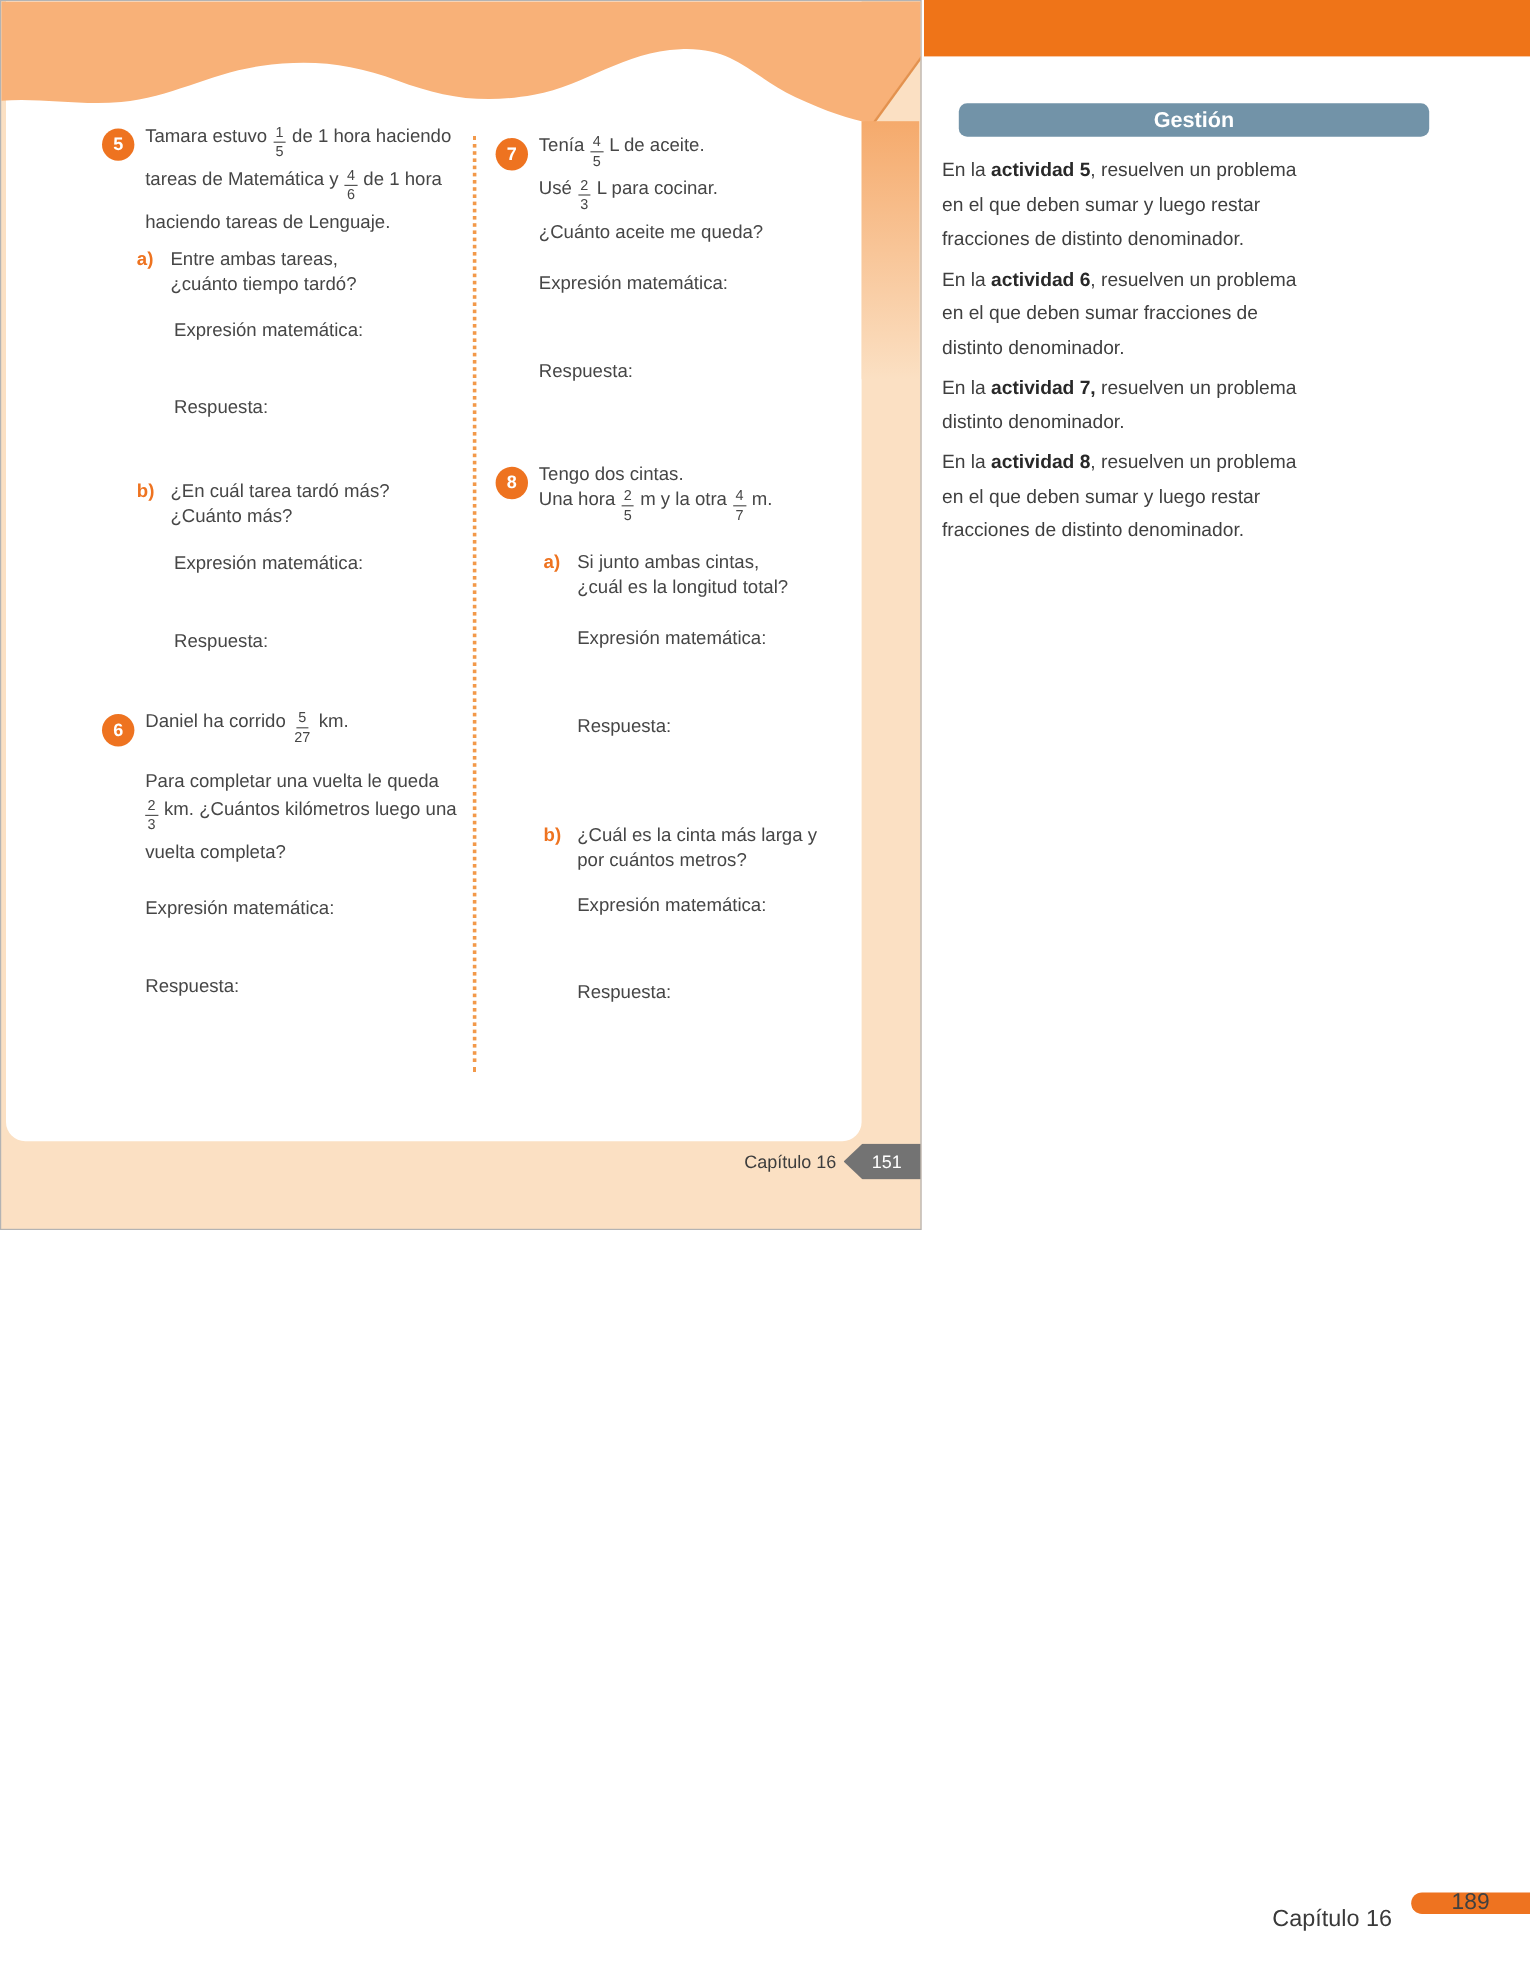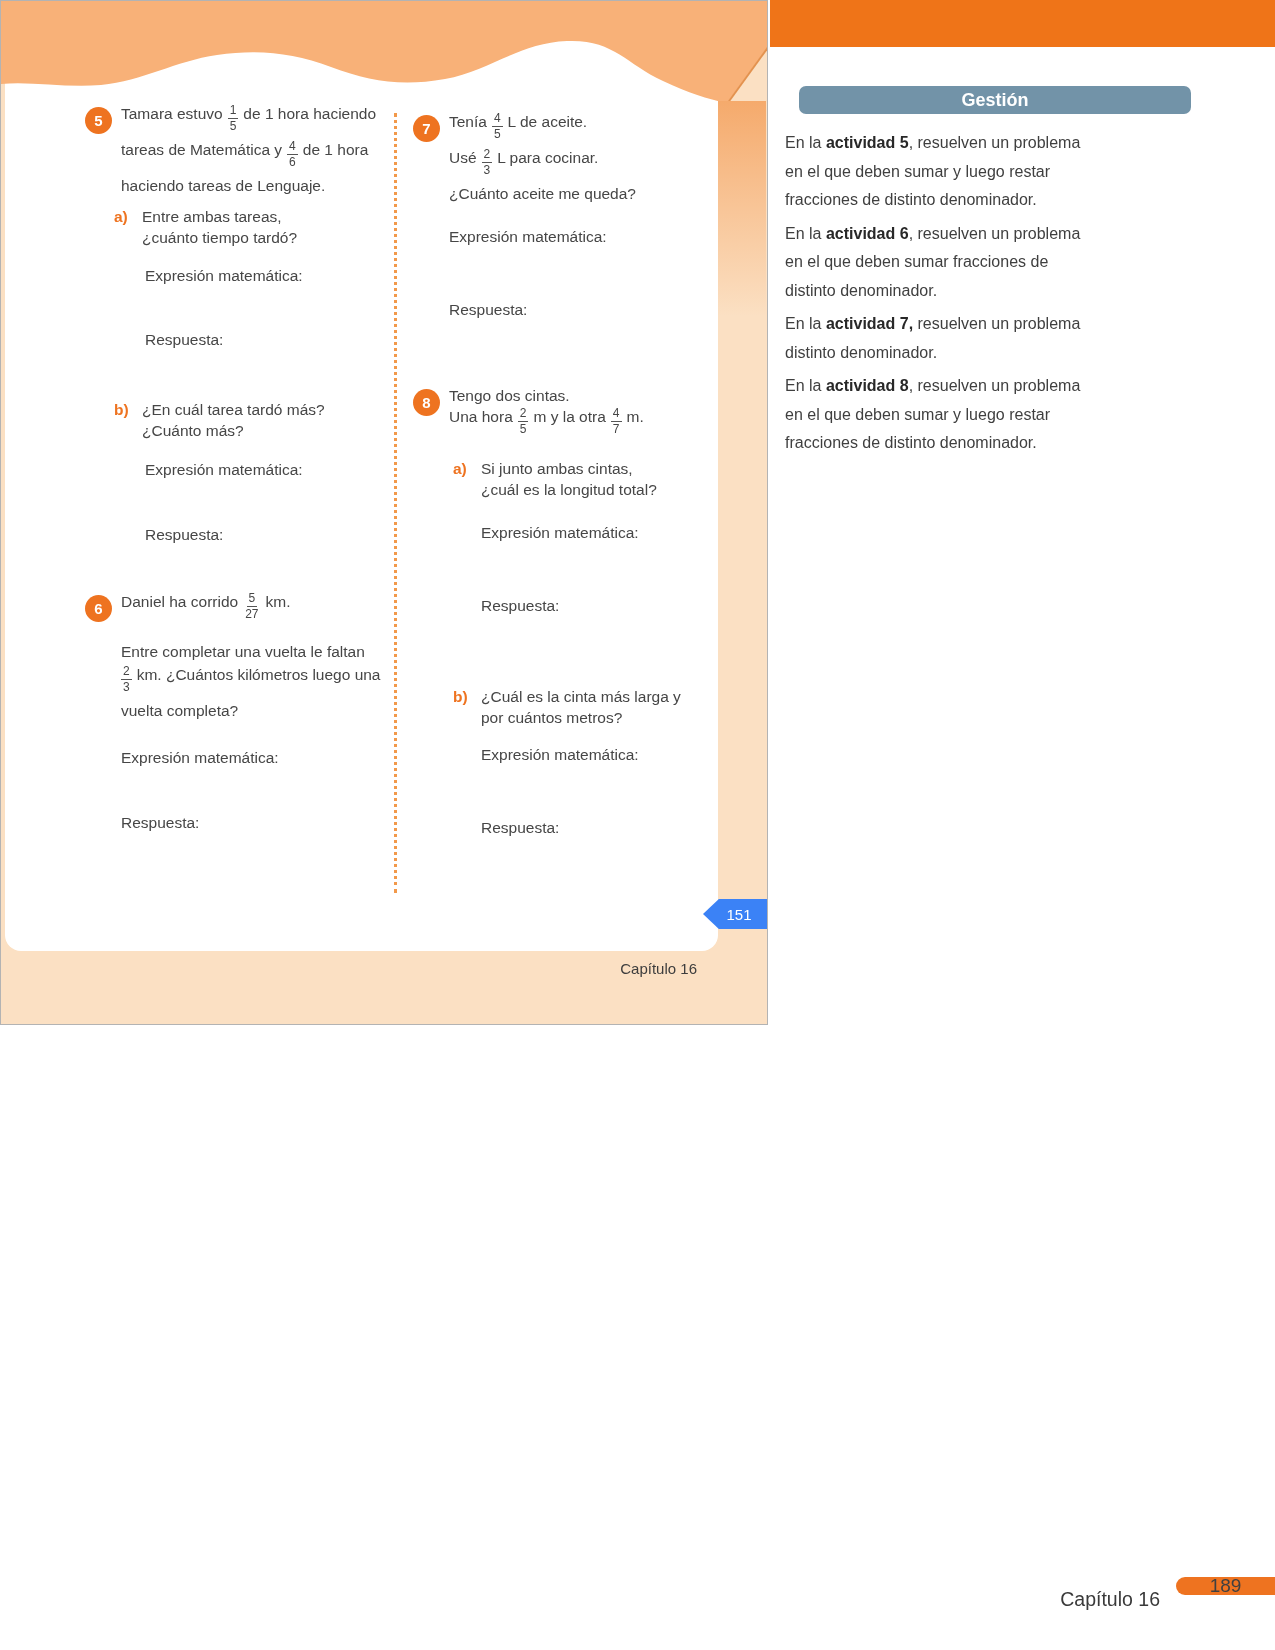--- a/index.html
+++ b/index.html
@@ -36,22 +36,22 @@
         font-size:12px;line-height:1.25;}
   .frac .n{border-bottom:1px solid #555;padding:0 2px;}
   .frac .d{padding:0 2px;}
   .sub{display:flex;}
   .sub-label{flex:0 0 28px;color:#EE7320;font-weight:bold;}
   .field-label{display:block;}
   .indented{margin-left:24px;}
 
   #sp-footer-chapter{position:absolute;left:560px;top:959px;width:136px;
     text-align:right;font-size:15px;color:#3d3d3d;}
-  #sp-footer-badge{position:absolute;left:702px;top:898px;width:66px;height:30px;
-    background:#3b82f6;color:#fff;font-size:15px;
+  #sp-footer-badge{position:absolute;left:702px;top:952px;width:66px;height:30px;
+    background:#737373;color:#fff;font-size:15px;
     clip-path:polygon(0 50%,24% 0,100% 0,100% 100%,24% 100%);
     display:flex;align-items:center;justify-content:center;padding-left:6px;box-sizing:border-box;}
 
   
   #top-orange-bar{position:absolute;left:770px;top:0;width:505px;height:47px;background:#EF7418;}
   #sidebar{position:absolute;left:785px;top:86px;width:400px;}
   #gestion-box{margin-left:14px;width:392px;height:28px;border-radius:7px;
     background:#7293A8;color:#fff;font-weight:bold;font-size:18px;
     display:flex;align-items:center;justify-content:center;}
   .sb-para{margin-top:15px;color:#3f3f3f;font-size:16px;line-height:28.5px;}
@@ -134,21 +134,21 @@
     <div class="ex-num">6</div>
     <div class="ex-body">
       <div class="fline">
         <span>Daniel ha corrido</span>
         <span class="frac">
             <span class="n">5</span>
             <span class="d">27</span>
           </span>
         <span>km.</span>
       </div>
-      <div class="pline" style="margin-top:14px;">Entre completar una vuelta le faltan</div>
+      <div class="pline" style="margin-top:14px;">Para completar una vuelta le queda</div>
       <div class="fline" style="margin-top:2px;">
         <span class="frac" style="margin-left:0;">
             <span class="n">2</span>
             <span class="d">3</span>
           </span>
         <span>km. ¿Cuántos kilómetros luego una</span>
       </div>
       <div class="pline">vuelta completa?</div>
       <div class="field-label" style="margin-top:26px;">Expresión matemática:</div>
       <div class="field-label" style="margin-top:44px;">Respuesta:</div>

